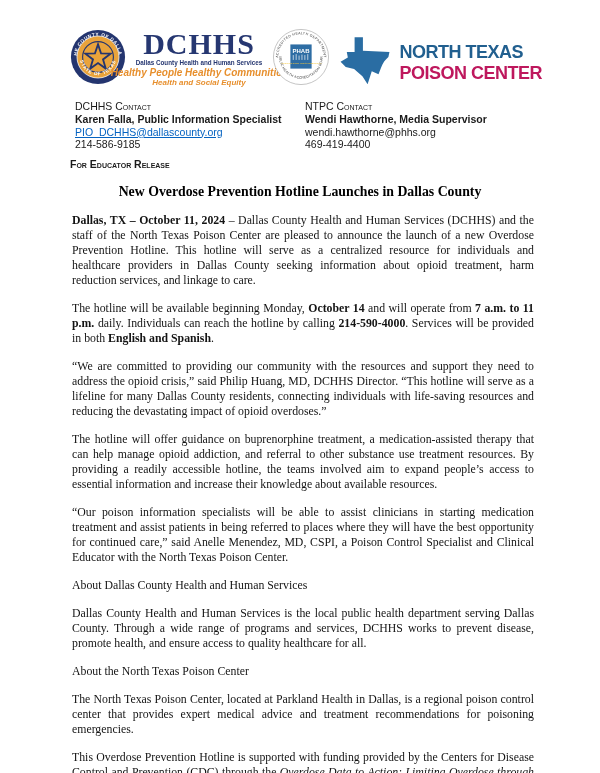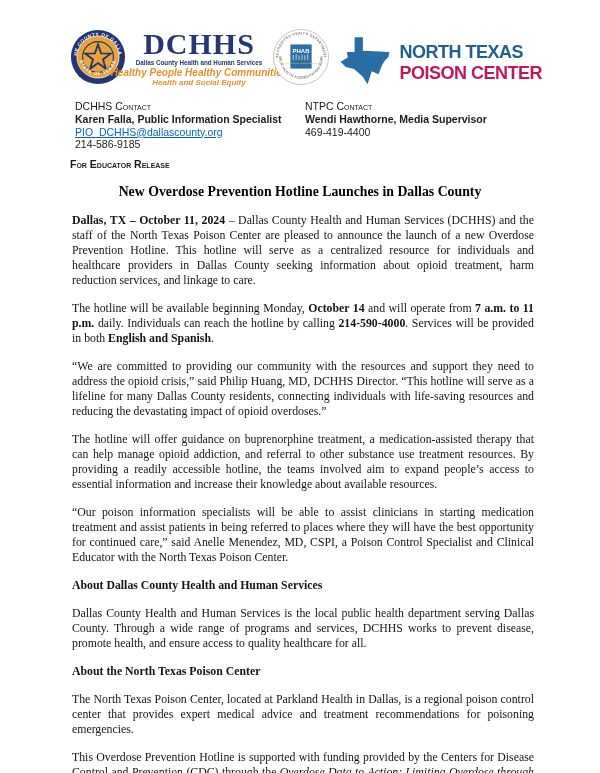--- a/index.html
+++ b/index.html
@@ -109,21 +109,21 @@
   .doc-body .para {
     margin-top: 13px;
     font-size: 11.8px;
     line-height: 15px;
     text-align: justify;
   }
   .doc-body .heading {
     margin-top: 13px;
     font-size: 11.8px;
     line-height: 15px;
-    font-weight: bold;
+    font-weight: normal;
   }
   .run-b { font-weight: bold; }
   .run-i { font-style: italic; }
 </style>
 </head>
 <body>
 
 <div class="page">
 
   <div class="logo-row">
@@ -196,20 +196,21 @@
   <div class="contacts-row">
     <div class="contact-col-left">
       <div class="contact-heading">DCHHS Contact</div>
       <div class="contact-name">Karen Falla, Public Information Specialist</div>
       <div><span class="contact-email-link">PIO_DCHHS@dallascounty.org</span></div>
       <div>214-586-9185</div>
     </div>
     <div class="contact-col-right">
       <div class="contact-heading">NTPC Contact</div>
       <div class="contact-name">Wendi Hawthorne, Media Supervisor</div>
+      <div>wendi.hawthorne@phhs.org</div>
       <div>469-419-4400</div>
     </div>
   </div>
 
   <div class="release-line">For Educator Release</div>
 
   <div class="doc-title">New Overdose Prevention Hotline Launches in Dallas County</div>
 
   <div class="doc-body">
     <div class="para"><span class="run-b">Dallas, TX – October 11, 2024</span><span> – Dallas County Health and Human Services (DCHHS) and the staff of the North Texas Poison Center are pleased to announce the launch of a new Overdose Prevention Hotline. This hotline will serve as a centralized resource for individuals and healthcare providers in Dallas County seeking information about opioid treatment, harm reduction services, and linkage to care.</span></div>

